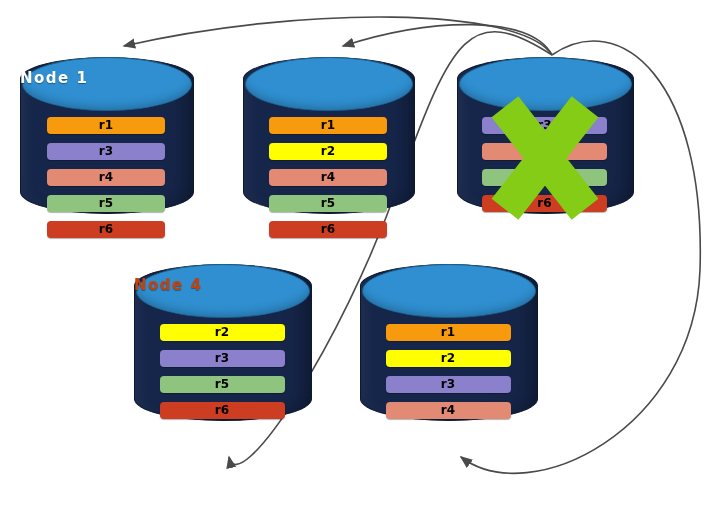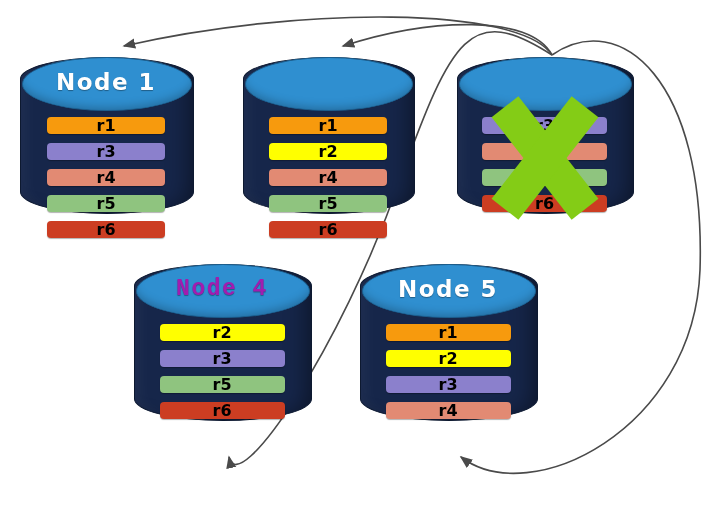--- a/index.html
+++ b/index.html
@@ -10,26 +10,26 @@
   .node{position:absolute;}
   .cyl-body{position:absolute;left:0;top:0;width:100%;height:100%;
             background:#16264a;border-radius:50%/14%;
             border:1px solid #0d1930;
             box-shadow:inset -14px 0 22px -10px rgba(0,0,0,.45),
                        inset 14px 0 18px -12px rgba(255,255,255,.06);}
   .cyl-top{position:absolute;left:2px;top:0;width:calc(100% - 4px);height:52px;
            background:#2f8fd0;border-radius:50%;
            border:1px solid #1c5f8e;
            box-shadow:inset 0 -6px 10px -4px rgba(0,0,0,.25);}
-  .cyl-title{position:absolute;left:0;top:12px;width:100%;text-align:center;
-             color:#ffffff;font-weight:bold;font-size:23px;letter-spacing:1.5px;
+  .cyl-title{position:absolute;left:0;top:12px;width:100%;text-align:left;
+             color:#ffffff;font-weight:bold;font-size:15px;letter-spacing:1.5px;
              text-shadow:0 1px 1px rgba(0,0,0,.35);}
   .bars{position:absolute;left:0;top:52px;width:100%;}
   .bar{position:relative;height:17px;margin:0 auto 9px auto;
-       border-radius:4px;color:#000;font-weight:bold;font-size:16px;
+       border-radius:4px;color:#000;font-weight:bold;font-size:12px;
        text-align:center;line-height:17px;
        box-shadow:0 1px 1px rgba(0,0,0,.3);}
 
   svg.links{position:absolute;left:0;top:0;width:708px;height:508px;
             pointer-events:none;overflow:visible;}
   .link{fill:none;stroke:#4a4a4a;stroke-width:1.6;}
 
   .xmark{position:absolute;pointer-events:none;}
   .xmark span{position:absolute;left:50%;top:50%;width:130px;height:34px;
               margin-left:-65px;margin-top:-17px;background:#84cc16;}
@@ -89,32 +89,31 @@
           <div class="bar" style="background: rgb(204, 61, 34); width: 125px;">r6</div>
         </div>
         <div class="xmark" style="left: 0px; top: 46px; width: 175px; height: 109px;">
           <span class="s1" style="background: rgb(132, 204, 22);"></span>
           <span class="s2" style="background: rgb(132, 204, 22);"></span>
         </div>
       </div>
       <div class="node" style="left: 134px; top: 264px; width: 176px; height: 155px;">
         <div class="cyl-body" style="background: rgb(22, 38, 74);"></div>
         <div class="cyl-top" style="background: rgb(47, 143, 208);"></div>
-        <div class="cyl-title" style="color: #a21caf; font-family: Liberation Mono, monospace;">Node  4</div>
+        <div class="cyl-title" style="color: #c2410c;">Node  4</div>
         <div class="bars" style="padding-top: 8px;">
           <div class="bar" style="background: rgb(255, 255, 0); width: 125px;">r2</div>
           <div class="bar" style="background: rgb(139, 128, 204); width: 125px;">r3</div>
           <div class="bar" style="background: rgb(143, 196, 127); width: 125px;">r5</div>
           <div class="bar" style="background: rgb(204, 61, 34); width: 125px;">r6</div>
         </div>
       </div>
       <div class="node" style="left: 360px; top: 264px; width: 176px; height: 155px;">
         <div class="cyl-body" style="background: rgb(22, 38, 74);"></div>
         <div class="cyl-top" style="background: rgb(47, 143, 208);"></div>
-        <div class="cyl-title" style="color: rgb(255, 255, 255);">Node  5</div>
         <div class="bars" style="padding-top: 8px;">
           <div class="bar" style="background: rgb(247, 154, 13); width: 125px;">r1</div>
           <div class="bar" style="background: rgb(255, 255, 0); width: 125px;">r2</div>
           <div class="bar" style="background: rgb(139, 128, 204); width: 125px;">r3</div>
           <div class="bar" style="background: rgb(226, 138, 115); width: 125px;">r4</div>
         </div>
       </div>
     </div>
 </div>
 

